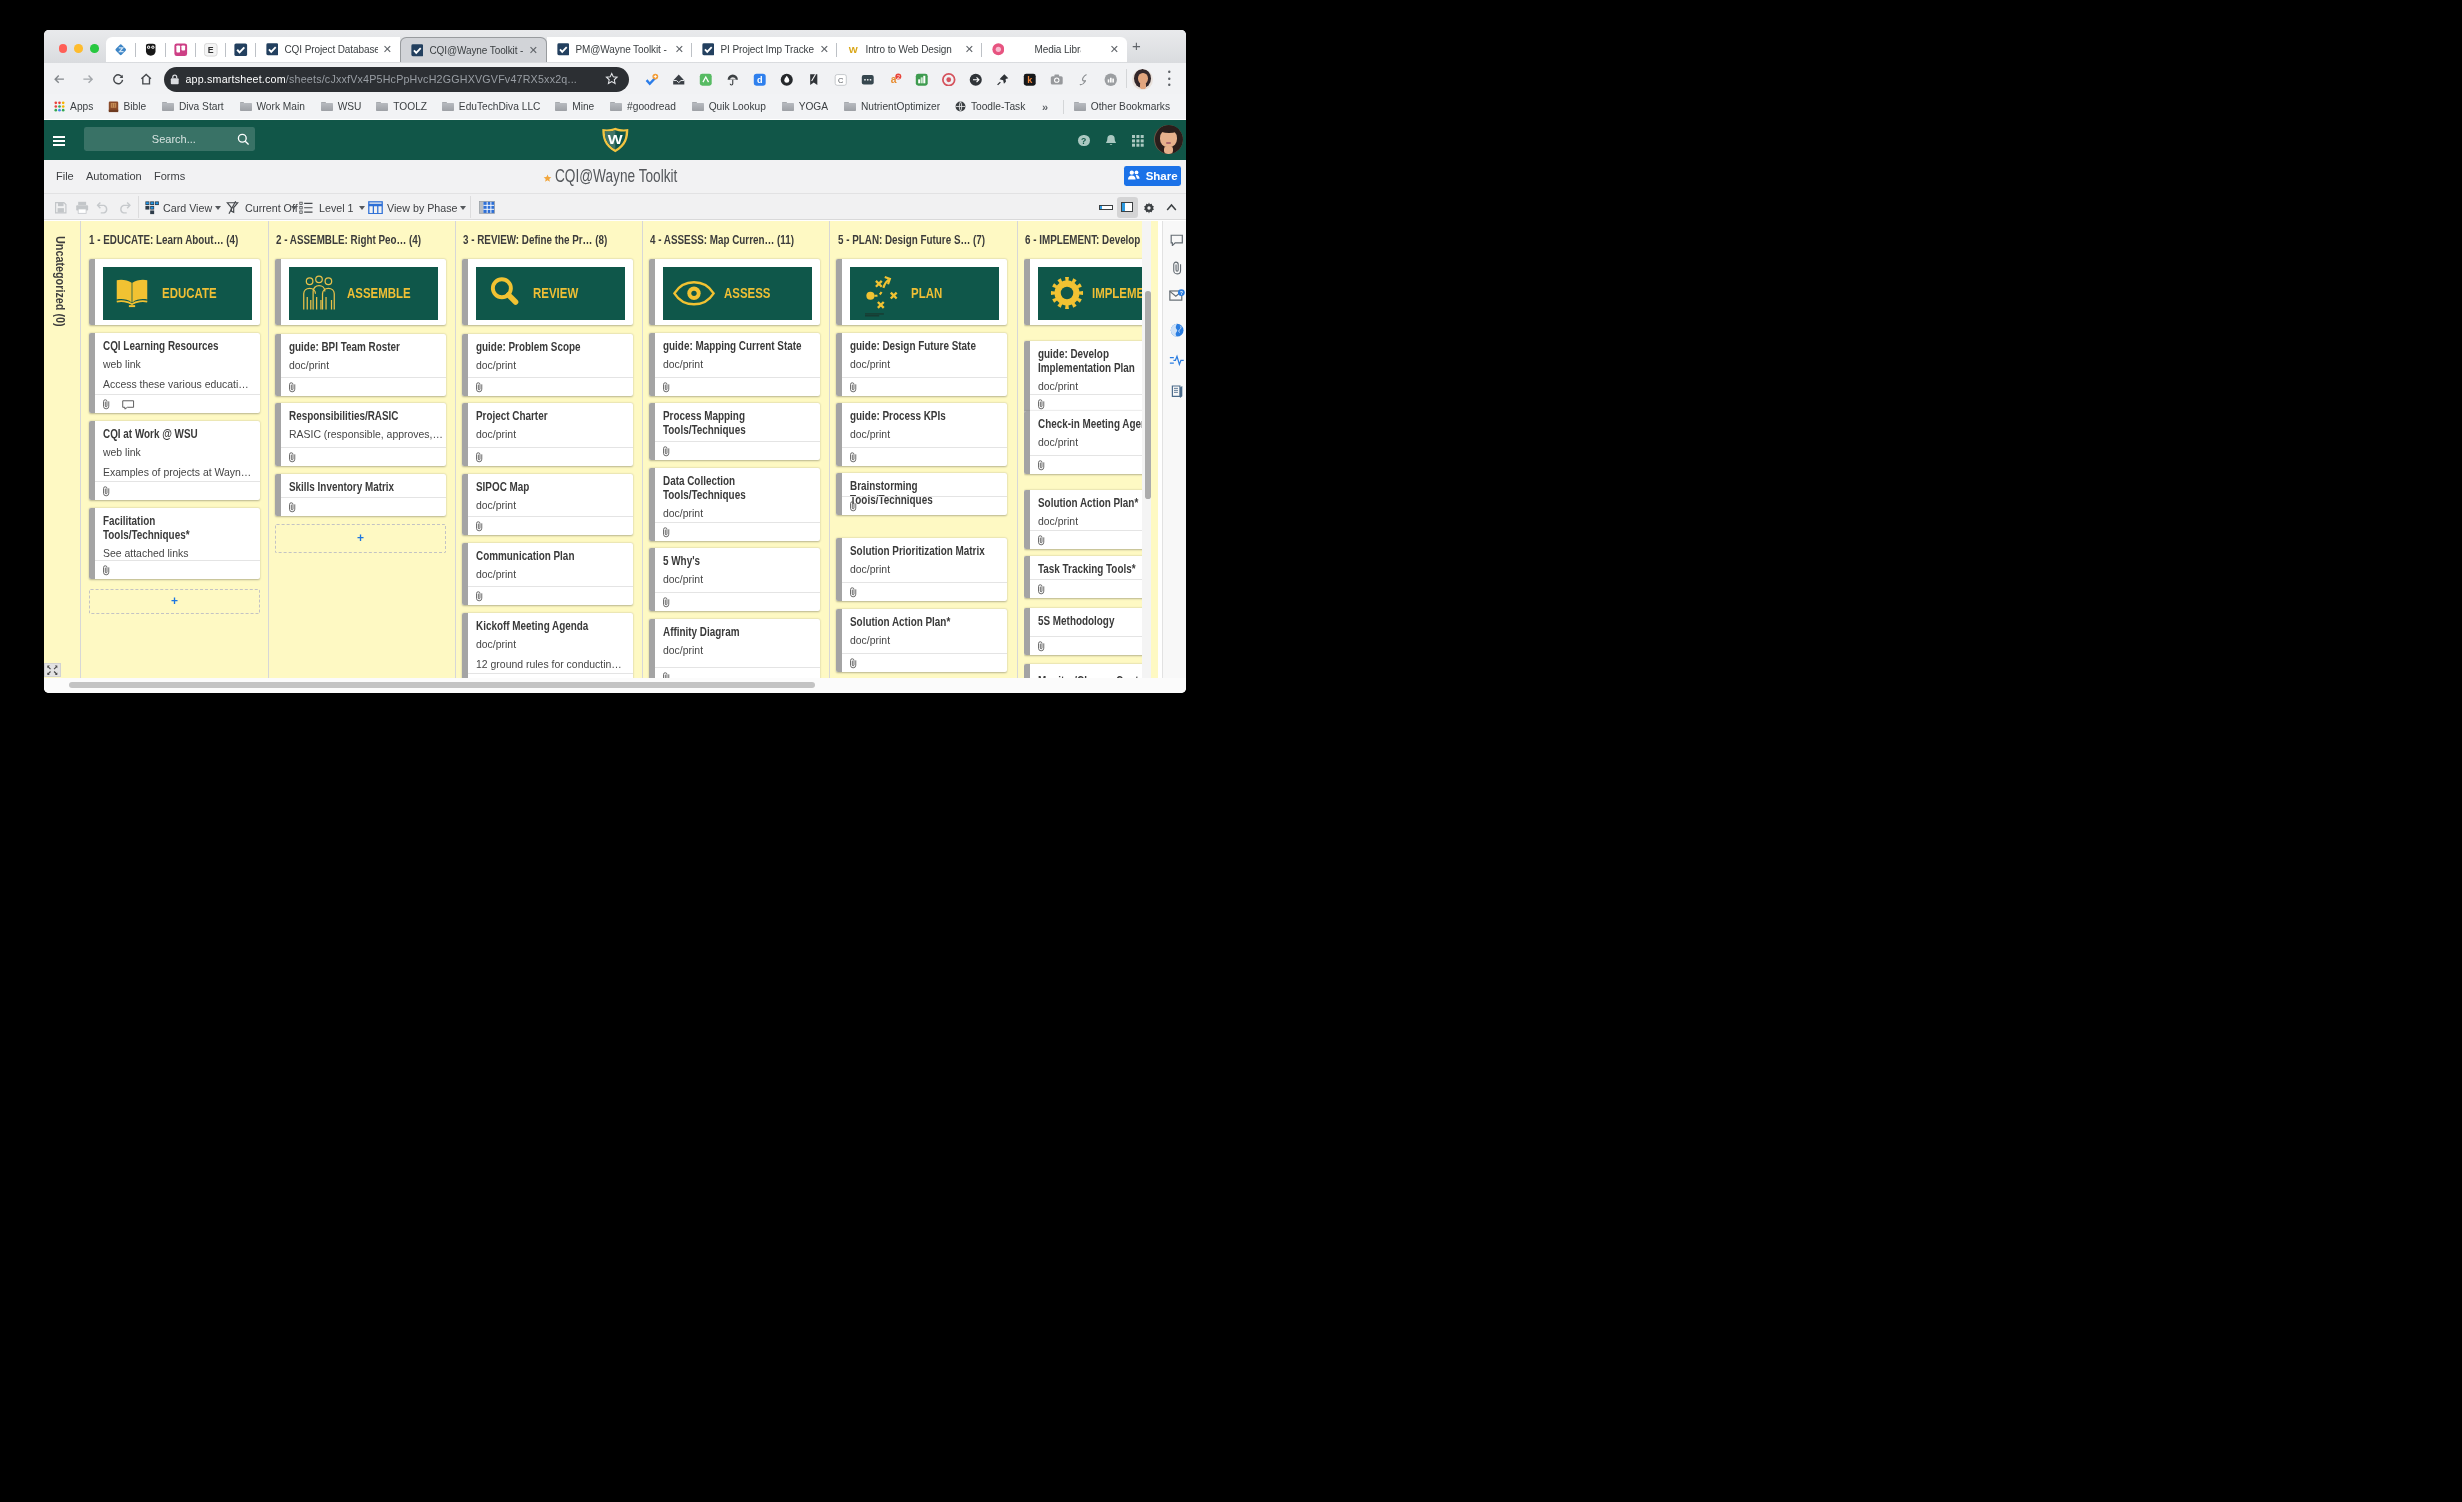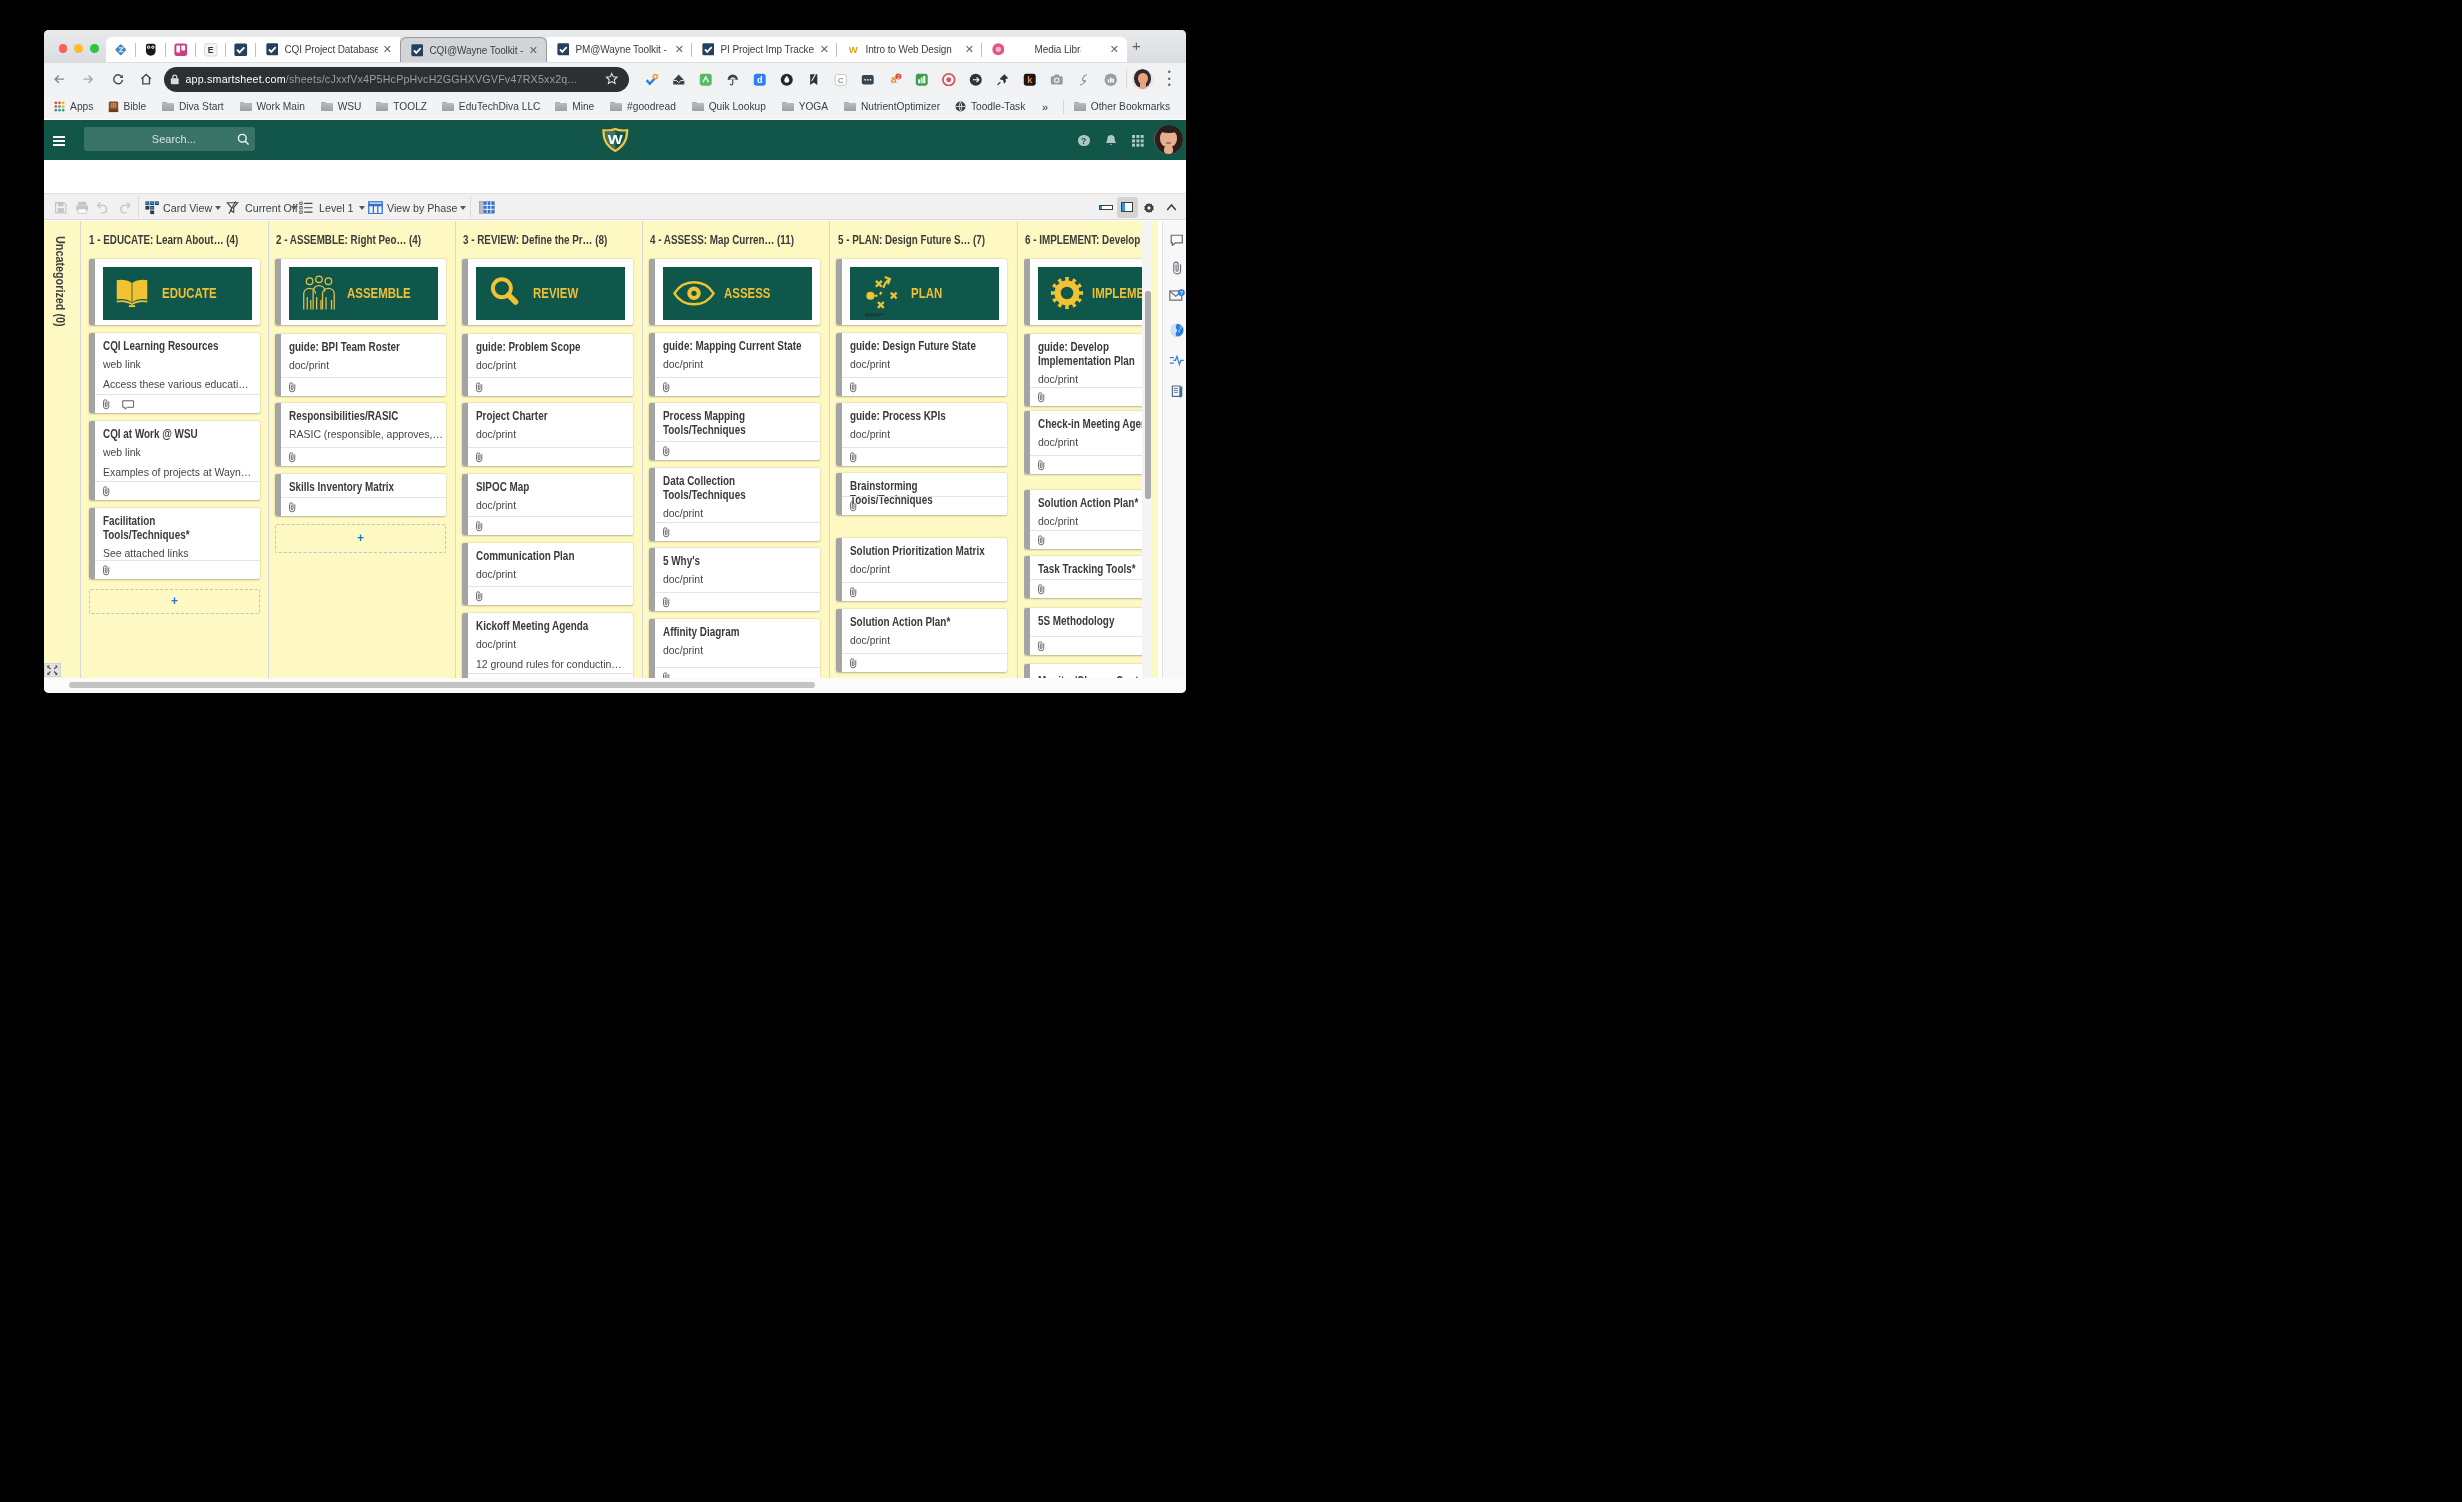--- a/index.html
+++ b/index.html
@@ -382,20 +382,35 @@
       </svg>
     <div class="abs" style="left:1088px;top:14.7px;width:3.2px;height:3.2px;background:#abc8c1;box-shadow:4.4px 0 0 #abc8c1,8.7px 0 0 #abc8c1,0 4.4px 0 #abc8c1,4.4px 4.4px 0 #abc8c1,8.7px 4.4px 0 #abc8c1,0 8.7px 0 #abc8c1,4.4px 8.7px 0 #abc8c1,8.7px 8.7px 0 #abc8c1"></div>
     <div class="abs" style="left:1110px;top:5.2px;width:29px;height:29px;border-radius:50%;background:#6b5647;overflow:hidden">
         <div class="abs" style="left:0.8px;top:0px;width:28px;height:29px;border-radius:50%;background:#2a1d1b"></div>
         <div class="abs" style="left:6.3px;top:4px;width:16.7px;height:18px;border-radius:50% 50% 44% 44%;background:#e7b08c"></div>
         <div class="abs" style="left:4.8px;top:0.8px;width:20px;height:7.1px;border-radius:50%;background:#2a1d1b"></div>
         <div class="abs" style="left:10.3px;top:20.6px;width:8.7px;height:8.7px;background:#e7b08c;border-radius:40%"></div>
         <div class="abs" style="left:12.3px;top:16.7px;width:4.8px;height:2px;border-radius:1.6px;background:#b06a70"></div>
       </div>
   </div>
+  <div class="menurow" id="menurow">
+    <div class="mi" style="left:12px">File</div>
+    <div class="mi" style="left:42px">Automation</div>
+    <div class="mi" style="left:110px">Forms</div>
+    <svg class="abs" style="left:499px;top:13.5px" width="9" height="8.7" viewBox="0 0 19 18">
+        <path d="M9.5 0.8l2.4 5.2 5.7.6-4.3 3.9 1.2 5.6-5-2.9-5 2.9 1.2-5.6L1.4 6.6l5.7-.6z" fill="#f2a63c"></path>
+      </svg>
+    <div class="sheettitle" style="left:511px">CQI@Wayne Toolkit</div>
+    <div class="sharebtn"><svg width="13.5" height="10.3" viewBox="0 0 17 13">
+          <circle cx="6" cy="3.4" r="2.7" fill="#fff"></circle>
+          <path d="M1.2 12c0-3.2 2.1-5 4.8-5s4.8 1.8 4.8 5z" fill="#fff"></path>
+          <circle cx="12" cy="3" r="2.4" fill="#fff"></circle>
+          <path d="M11 6.5c2.8-.4 4.8 1.5 4.8 4.5h-3.2" fill="#fff"></path>
+        </svg>Share</div>
+  </div>
   <div class="toolbar" id="toolbar">
     <svg class="abs" style="left:9.5px;top:6.7px" width="13.5" height="13.5" viewBox="0 0 17 17">
         <path d="M2 2h10.5L15 4.5V15H2z" fill="none" stroke="#c3c6c9" stroke-width="1.5"></path>
         <rect x="5" y="2.5" width="7" height="4" fill="#c3c6c9"></rect>
         <rect x="4.5" y="9" width="8" height="5.5" fill="#c3c6c9"></rect>
       </svg>
     <svg class="abs" style="left:31px;top:6.7px" width="14.3" height="13.5" viewBox="0 0 18 17">
         <rect x="4" y="1" width="10" height="4" fill="#c3c6c9"></rect>
         <rect x="1.5" y="5.5" width="15" height="6.5" rx="1" fill="#c3c6c9"></rect>
         <rect x="4" y="10" width="10" height="5.5" fill="#fff" stroke="#c3c6c9"></rect>
@@ -778,21 +793,21 @@
       <div class="card" style="left:0;top:38px;height:66px">
           <div class="strip"></div>
         <div class="banner">
           <svg style="margin-left:10.3px" width="36" height="36" viewBox="0 0 46 46">
               <path d="M43.4 20.5A20.5 20.5 0 0 1 43.4 25.5L38.9 24.9A16 16 0 0 1 37.7 29.3L41.9 31.0A20.5 20.5 0 0 1 39.4 35.3L35.8 32.6A16 16 0 0 1 32.6 35.8L35.3 39.4A20.5 20.5 0 0 1 31.0 41.9L29.3 37.7A16 16 0 0 1 24.9 38.9L25.5 43.4A20.5 20.5 0 0 1 20.5 43.4L21.1 38.9A16 16 0 0 1 16.7 37.7L15.0 41.9A20.5 20.5 0 0 1 10.7 39.4L13.4 35.8A16 16 0 0 1 10.2 32.6L6.6 35.3A20.5 20.5 0 0 1 4.1 31.0L8.3 29.3A16 16 0 0 1 7.1 24.9L2.6 25.5A20.5 20.5 0 0 1 2.6 20.5L7.1 21.1A16 16 0 0 1 8.3 16.7L4.1 15.0A20.5 20.5 0 0 1 6.6 10.7L10.2 13.4A16 16 0 0 1 13.4 10.2L10.7 6.6A20.5 20.5 0 0 1 15.0 4.1L16.7 8.3A16 16 0 0 1 21.1 7.1L20.5 2.6A20.5 20.5 0 0 1 25.5 2.6L24.9 7.1A16 16 0 0 1 29.3 8.3L31.0 4.1A20.5 20.5 0 0 1 35.3 6.6L32.6 10.2A16 16 0 0 1 35.8 13.4L39.4 10.7A20.5 20.5 0 0 1 41.9 15.0L37.7 16.7A16 16 0 0 1 38.9 21.1Z" fill="#f1c232"></path>
               <circle cx="23" cy="23" r="8" fill="#0f574a"></circle>
             </svg>
           <div class="bcap" style="margin-left:7.1px">IMPLEMENT</div>
         </div>
       </div>
-      <div class="card" style="left:0;top:113px;height:72px">
+      <div class="card" style="left:0;top:120px;height:72px">
           <div class="strip"></div>
         <div class="cbody">
             <div class="ct">guide: Develop<br>Implementation Plan</div>
           <div class="cs">doc/print</div>
           </div>
         <div class="cfoot"><svg style="margin:4.4px 0 0 7.1px" width="8.3" height="10.7" viewBox="0 0 12 15">
               <path d="M9.8 3.2v7a3.8 3.8 0 0 1-7.6 0V3.4a2.5 2.5 0 0 1 5 0v6.4a1.2 1.2 0 0 1-2.4 0V3.6" fill="none" stroke="#555" stroke-width="1.25"></path>
             </svg></div>
       </div>
       <div class="card" style="left:0;top:190px;height:63px">

